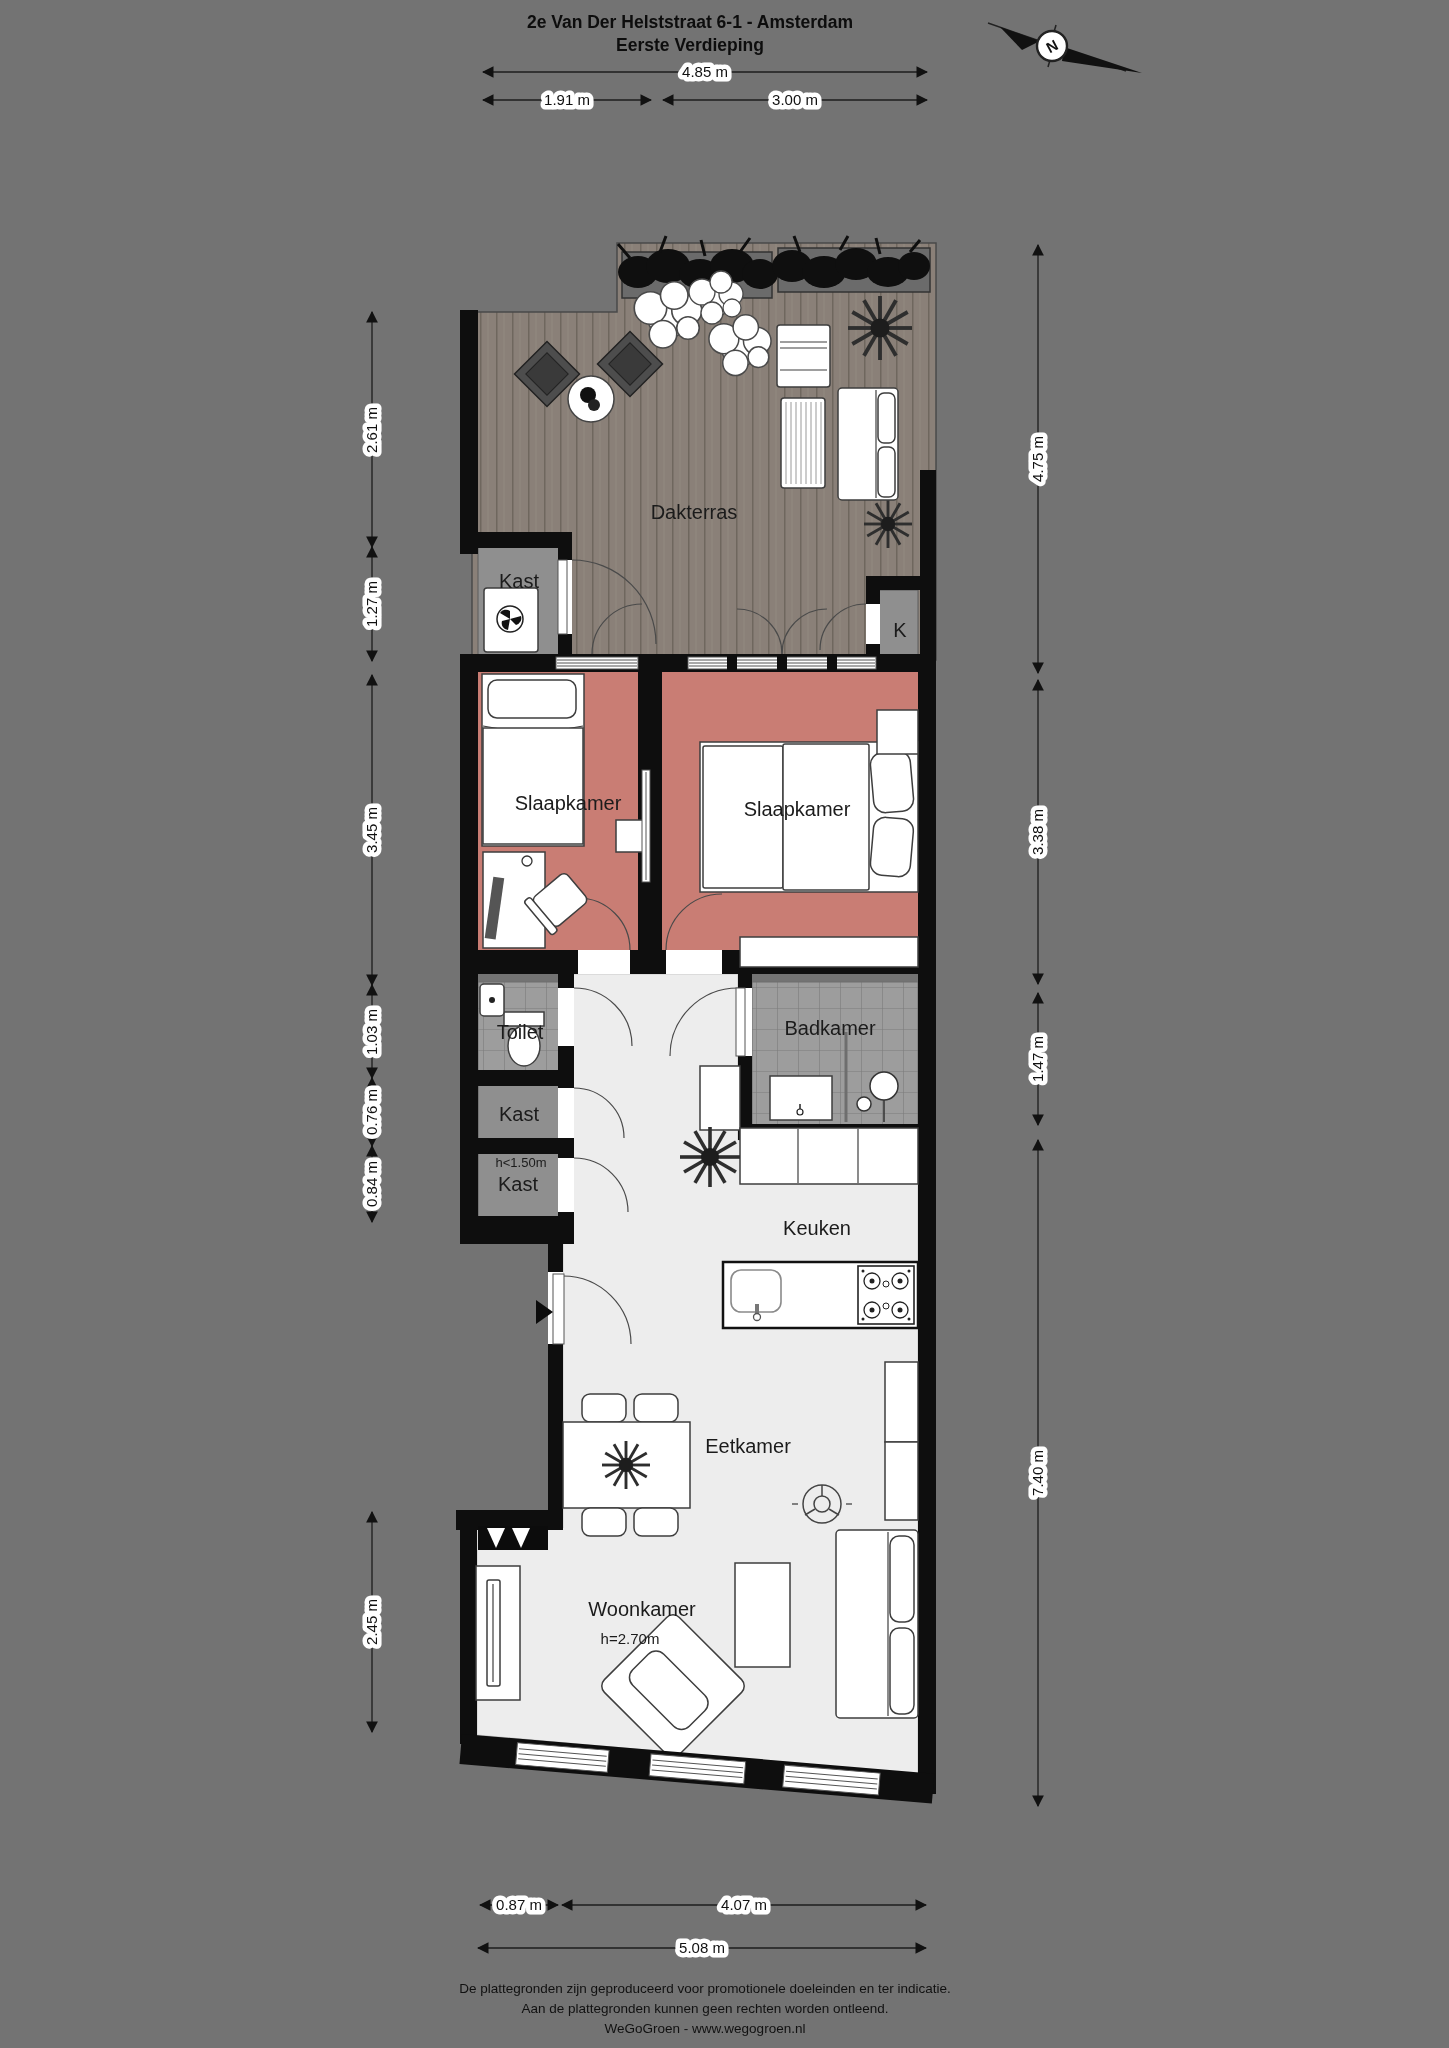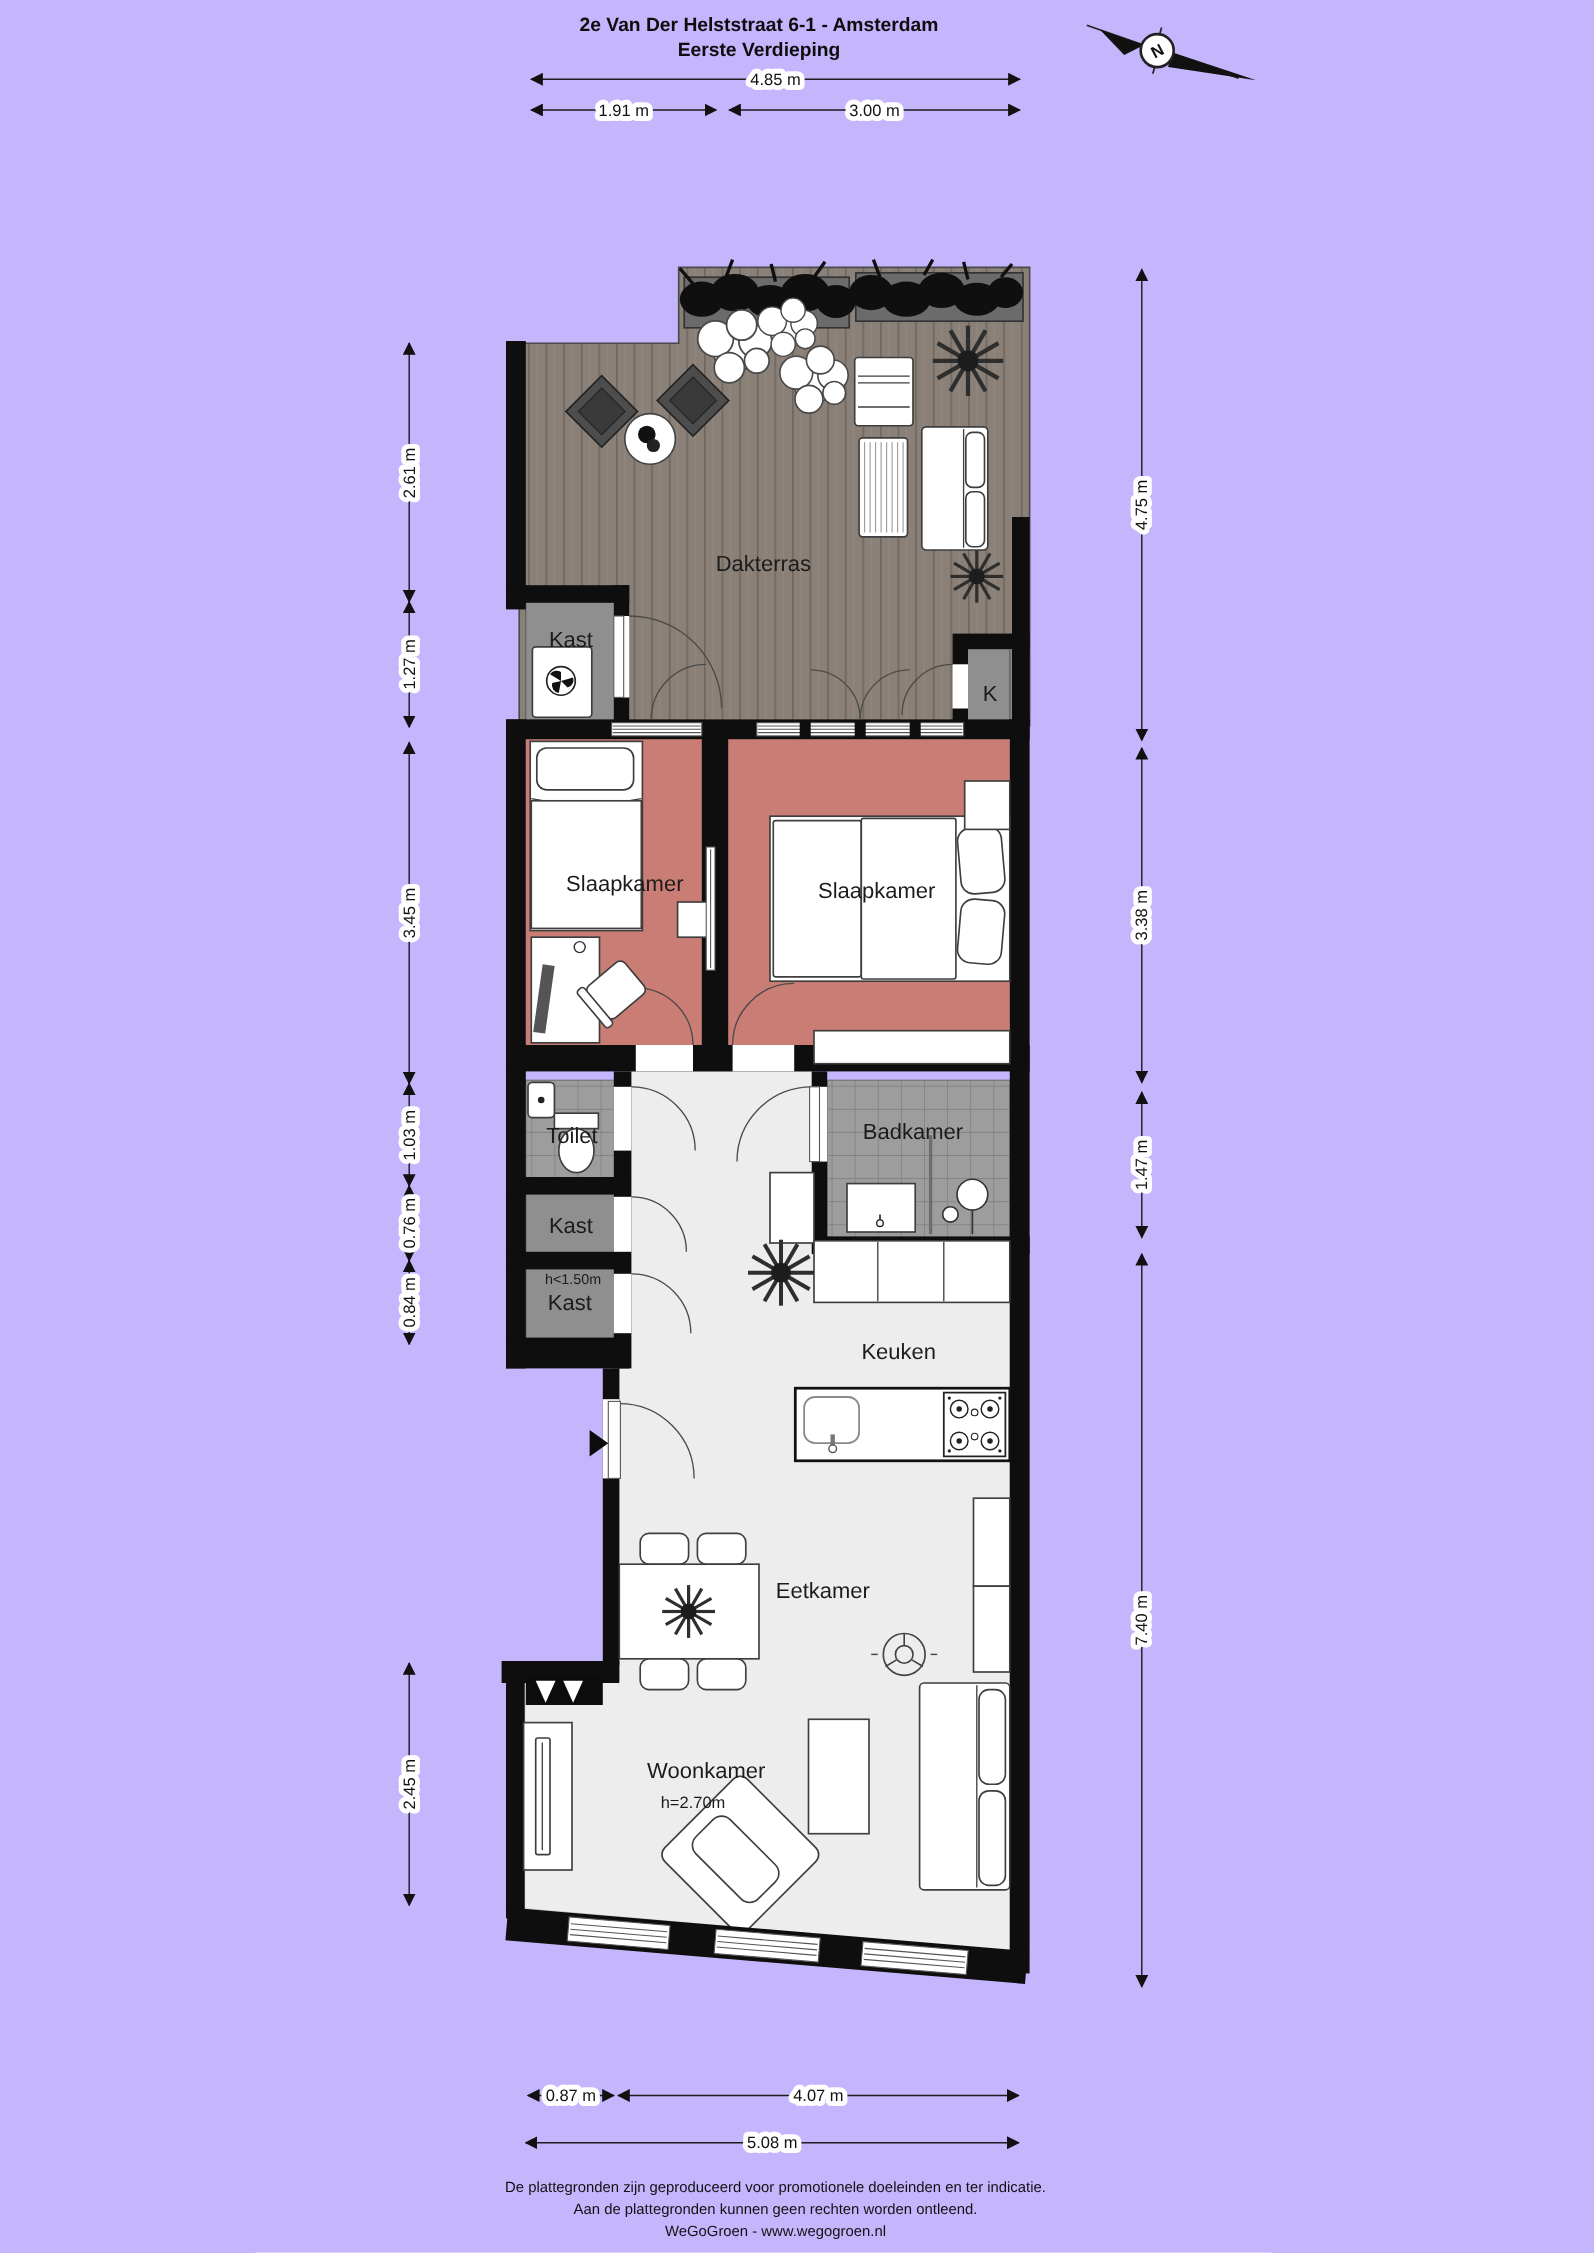--- a/index.html
+++ b/index.html
@@ -1,20 +1,20 @@
 <!DOCTYPE html>
 <html style="--wall: #0e0e0e; --bedroom-floor: #c97d74; --tile-floor: #9d9d9d; --closet-floor: #8f8f8f; --deck: #8a8078; --main-floor: #ededed; --line: #3e3e3e;"><head>
 <meta charset="utf-8">
 <style>
   :root{
     --wall:#0e0e0e; --bedroom-floor:#c97d74; --tile-floor:#9d9d9d;
     --closet-floor:#8f8f8f; --deck:#8a8078; --main-floor:#ededed; --line:#3e3e3e;
   }
   html,body{margin:0;padding:0;background:#fff;}
-  .page{width:1449px;height:2048px;position:relative;background:#c4b5fd;}
+  .page{width:1449px;height:2048px;position:relative;background:#737373;}
   svg{font-family:"Liberation Sans",sans-serif;display:block;}
   .wall{fill:var(--wall);}
   .gap{fill:#ffffff;}
   .floor-main{fill:var(--main-floor);stroke:#c9c9c9;stroke-width:1;}
   .floor-bed{fill:var(--bedroom-floor);}
   .floor-tile{fill:url(#tile);stroke:#6e6e6e;stroke-width:1;}
   .floor-closet{fill:var(--closet-floor);stroke:#5d5d5d;stroke-width:1;}
   .deckfill{fill:url(#wood);stroke:#4a4a4a;stroke-width:1.5;}
   .furn{fill:#fff;stroke:var(--line);stroke-width:1.5;}
   .furnline{stroke:var(--line);stroke-width:1.2;fill:none;}

